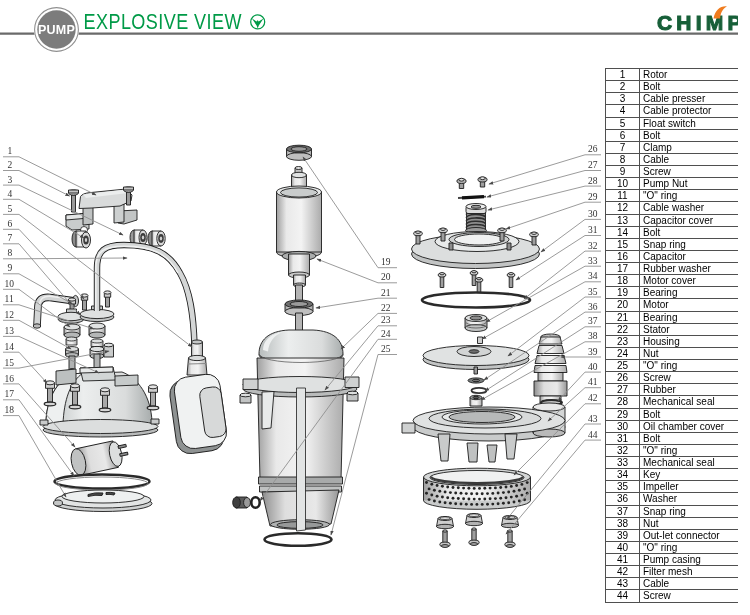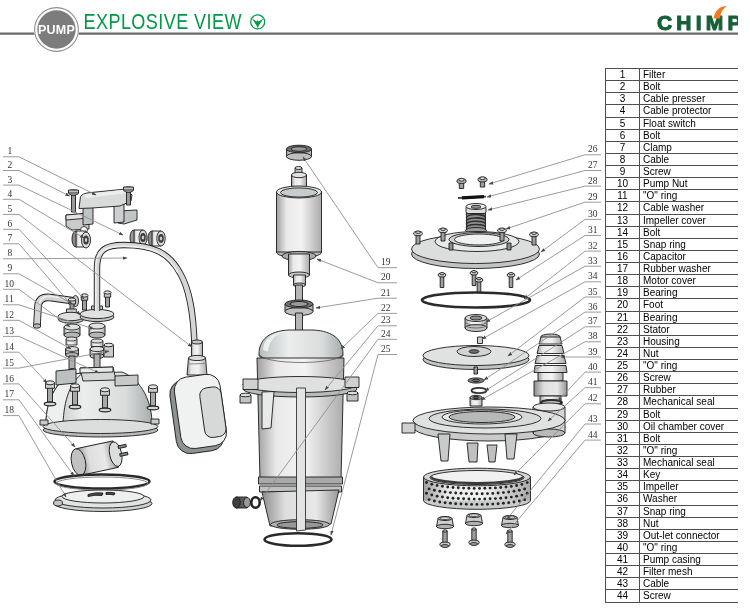--- a/index.html
+++ b/index.html
@@ -544,21 +544,21 @@
 <polyline points="548,421 585,387.7 601,387.7"></polyline>
 <polyline points="514,475 585,403.8 601,403.8"></polyline>
 <polyline points="507,519 585,424.0 601,424.0"></polyline>
 <polyline points="506,534 585,440.1 601,440.1"></polyline>
 </g>
 </svg>
 <table id="tbl">
 <tbody>
         <tr>
           <td class="n">1</td>
-          <td class="t">Filter</td>
+          <td class="t">Rotor</td>
         </tr>
 <tr>
           <td class="n">2</td>
           <td class="t">Bolt</td>
         </tr>
 <tr>
           <td class="n">3</td>
           <td class="t">Cable presser</td>
         </tr>
 <tr>
@@ -592,21 +592,21 @@
 <tr>
           <td class="n">11</td>
           <td class="t">"O" ring</td>
         </tr>
 <tr>
           <td class="n">12</td>
           <td class="t">Cable washer</td>
         </tr>
 <tr>
           <td class="n">13</td>
-          <td class="t">Impeller cover</td>
+          <td class="t">Capacitor cover</td>
         </tr>
 <tr>
           <td class="n">14</td>
           <td class="t">Bolt</td>
         </tr>
 <tr>
           <td class="n">15</td>
           <td class="t">Snap ring</td>
         </tr>
 <tr>
@@ -620,21 +620,21 @@
 <tr>
           <td class="n">18</td>
           <td class="t">Motor cover</td>
         </tr>
 <tr>
           <td class="n">19</td>
           <td class="t">Bearing</td>
         </tr>
 <tr>
           <td class="n">20</td>
-          <td class="t">Foot</td>
+          <td class="t">Motor</td>
         </tr>
 <tr>
           <td class="n">21</td>
           <td class="t">Bearing</td>
         </tr>
 <tr>
           <td class="n">22</td>
           <td class="t">Stator</td>
         </tr>
 <tr>

